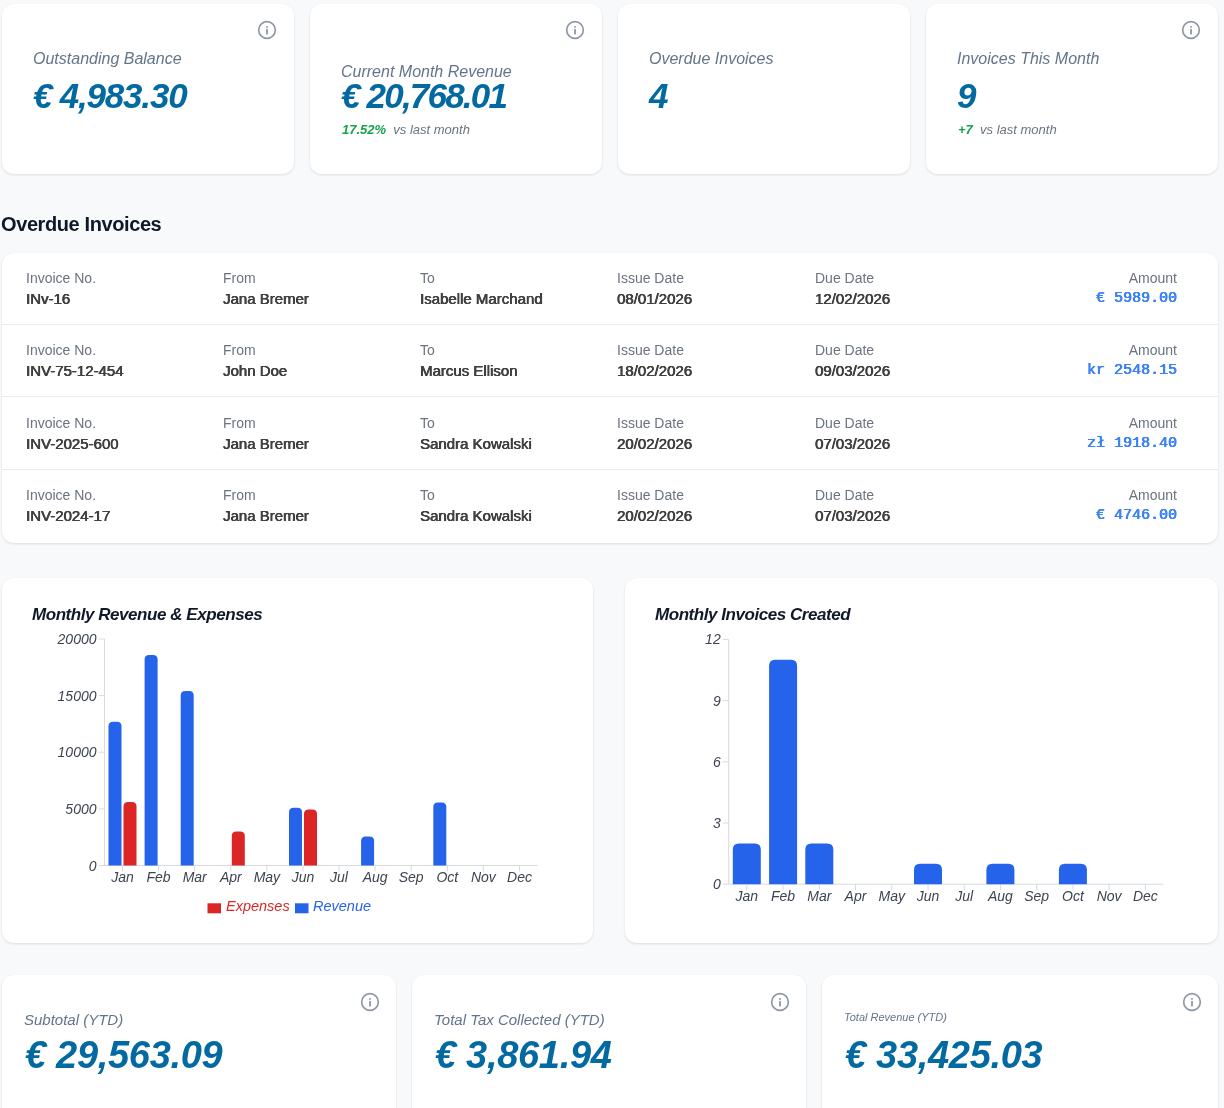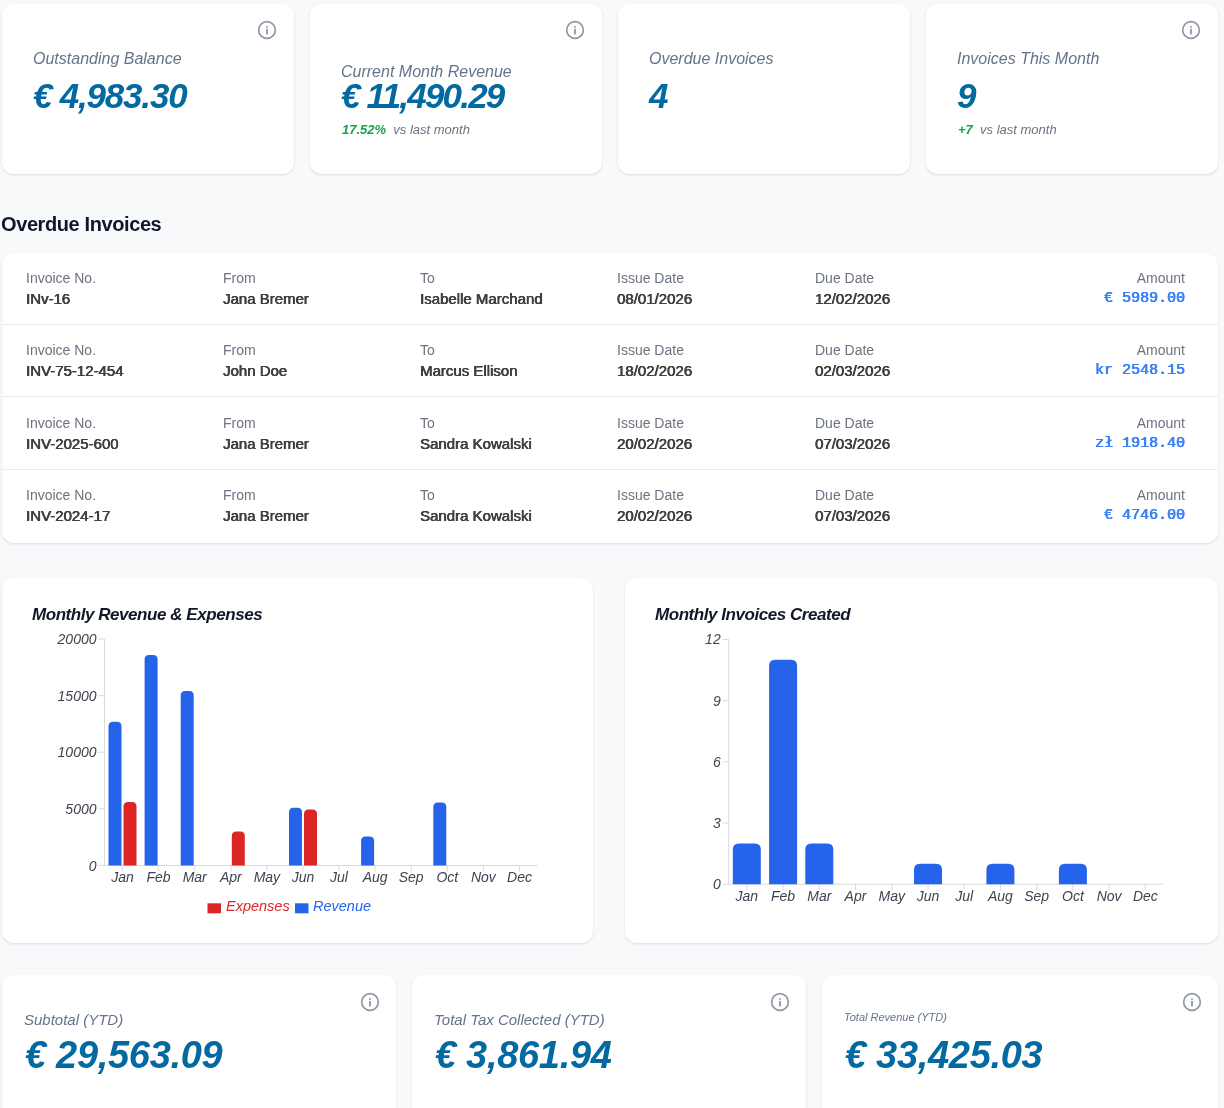--- a/index.html
+++ b/index.html
@@ -17,21 +17,21 @@
   .panel { position:absolute; left:2px; top:253px; width:1216px; height:290px;
            background:#fff; border-radius:12px;
            box-shadow:0 1px 3px rgba(16,24,40,.08), 0 1px 2px rgba(16,24,40,.05); }
   .row { position:absolute; left:24px; right:25px; height:72px; }
   .row + .row { border-top:0; }
   .sep { position:absolute; left:0; right:0; height:1px; background:#e9ebef; }
   .cell { position:absolute; top:0; height:100%; }
   .clbl { position:absolute; top:17px; font-size:14px; color:#6b7280; white-space:nowrap; }
   .cval { position:absolute; top:37px; font-size:15px; font-weight:400; color:#404040; white-space:nowrap; text-shadow:0.4px 0 currentColor, -0.25px 0 currentColor; }
   .cval.green { color:#3b82f6;font-family:Liberation Mono, monospace; }
-  .amount { right:8px; text-align:right; }
+  .amount { right:16px; text-align:right; }
   
   .h2 { position:absolute; left:1px; top:212.5px; font-size:20px; font-weight:700; letter-spacing:-0.4px; color:#0f172a; }
   
   .chartcard { position:absolute; top:578px; height:365px; }
   .ctitle { position:absolute; left:30px; top:27px; font-size:17px; font-weight:700; letter-spacing:-0.45px; color:#111827; }
 </style>
 </head>
 <body>
 <div class="page">
 
@@ -39,21 +39,21 @@
     <div class="lblc" style="left:31px; top:46px;">Outstanding Balance</div>
     <div class="num" style="left:31px; top:72px;">€ 4,983.30</div>
     <svg class="info" style="right:17px; top:16.3px;" viewBox="0 0 24 24" fill="none" stroke="#8f97a6" stroke-width="2">
         <circle cx="12" cy="12" r="10"></circle>
         <line x1="12" y1="16.4" x2="12" y2="11.6" stroke-linecap="round" stroke-width="2.2"></line>
         <circle cx="12" cy="8.4" r="1.15" fill="#8f97a6" stroke="none"></circle>
       </svg>
   </div>
   <div class="card" style="left:310px; top:4px; width:292px; height:170px;">
     <div class="lblc" style="left:31px; top:59px;">Current Month Revenue</div>
-    <div class="num" style="left:31px; top:72px; letter-spacing:-1.8px;">€ 11,490.29</div>
+    <div class="num" style="left:31px; top:72px; letter-spacing:-1.8px;">€ 20,768.01</div>
     <div class="sub" style="left:32px; top:118px;text-align:right;"><b>17.52%</b>&nbsp; vs last month</div>
     <svg class="info" style="right:17px; top:16.3px;" viewBox="0 0 24 24" fill="none" stroke="#8f97a6" stroke-width="2">
         <circle cx="12" cy="12" r="10"></circle>
         <line x1="12" y1="16.4" x2="12" y2="11.6" stroke-linecap="round" stroke-width="2.2"></line>
         <circle cx="12" cy="8.4" r="1.15" fill="#8f97a6" stroke="none"></circle>
       </svg>
   </div>
   <div class="card" style="left:618px; top:4px; width:292px; height:170px;">
     <div class="lblc" style="left:31px; top:46px;">Overdue Invoices</div>
     <div class="num" style="left:31px; top:72px;">4</div>
@@ -113,21 +113,21 @@
       <div class="cell" style="left:394px;">
           <div class="clbl">To</div>
           <div class="cval">Marcus Ellison</div>
         </div>
       <div class="cell" style="left:591px;">
           <div class="clbl">Issue Date</div>
           <div class="cval">18/02/2026</div>
         </div>
       <div class="cell" style="left:789px;">
           <div class="clbl">Due Date</div>
-          <div class="cval">02/03/2026</div>
+          <div class="cval">09/03/2026</div>
         </div>
       <div class="cell amount" style="width:200px;">
           <div class="clbl" style="right:0;">Amount</div>
           <div class="cval green" style="right:0;">kr 2548.15</div>
         </div>
     </div>
     <div class="row" style="top:144.5px;">
       <div class="cell" style="left:0;">
           <div class="clbl">Invoice No.</div>
           <div class="cval">INV-2025-600</div>

